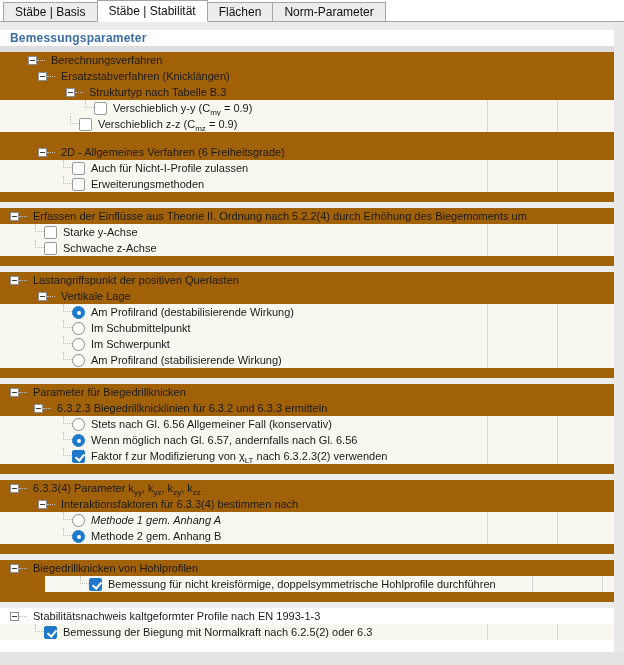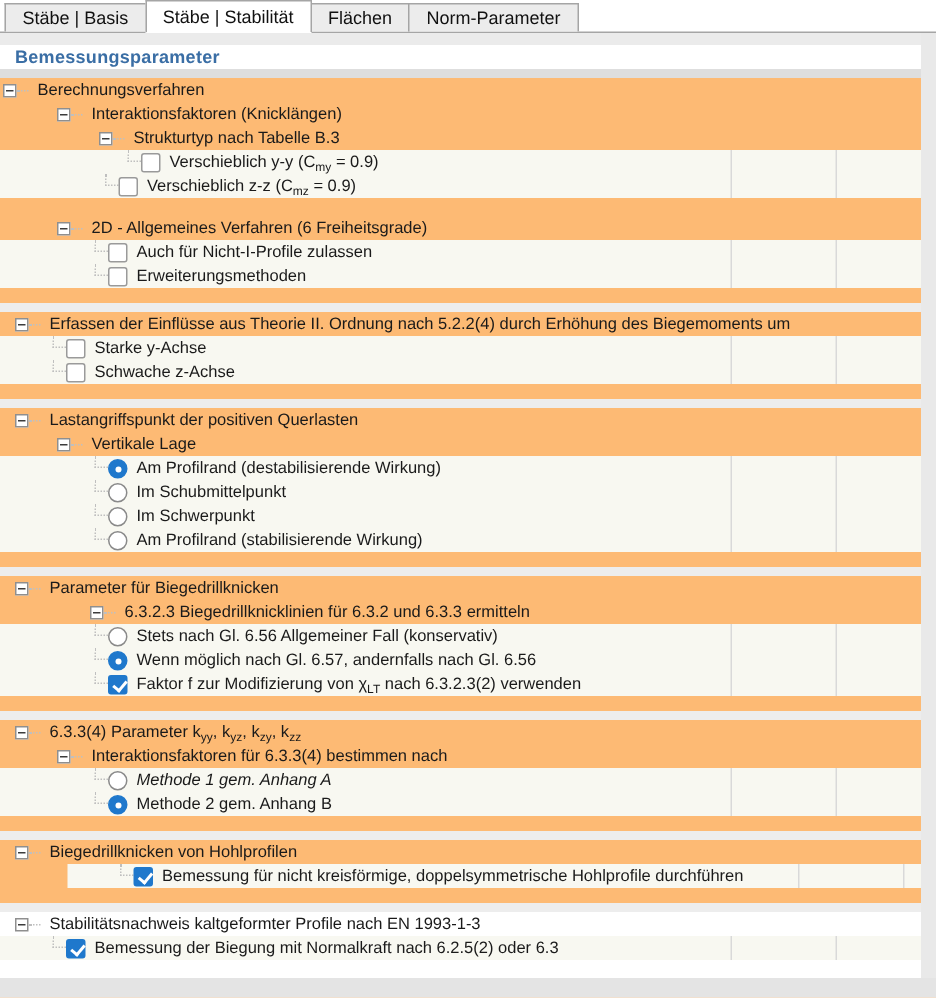--- a/index.html
+++ b/index.html
@@ -1,18 +1,18 @@
 <!DOCTYPE html>
 <html style="--accent: #1f78cc; --title-blue: #3a6ea5; --option-bg: #f8f8f1; --band: #ededed;"><head>
 <meta charset="utf-8">
 <style>
   html,body{margin:0;padding:0;}
   body{width:624px;height:665px;overflow:hidden;background:#fff;
        font-family:"Liberation Sans","DejaVu Sans",sans-serif;}
-  .app{position:relative;width:624px;height:604px;background:#fdba74;}
+  .app{position:relative;width:624px;height:604px;background:#a16207;}
 
   
   .tabbar{position:absolute;left:0;top:0;width:624px;height:22px;background:#fff;
           border-bottom:1px solid #a5a5a5;box-sizing:border-box;
           display:flex;align-items:flex-end;padding-left:3px;}
   .tab{height:19px;line-height:19px;padding:0 11px;font-size:12px;color:#111;
        background:#ececec;border:1px solid #a5a5a5;border-bottom:none;
        margin-right:-1px;white-space:nowrap;cursor:default;box-sizing:border-box;}
   .tab.active{background:#fff;height:22px;line-height:21px;margin-bottom:-1px;
               border-bottom:1px solid #fff;z-index:3;position:relative;}
@@ -74,29 +74,29 @@
       <div class="tab active">Stäbe | Stabilität</div>
       <div class="tab">Flächen</div>
       <div class="tab">Norm-Parameter</div>
     </div>
   <div class="band-top"></div>
   <div class="title-row">
     <span class="t">Bemessungsparameter</span>
   </div>
   <div class="band-under"></div>
   <div class="tree">
-      <div class="row branch" style="padding-left: 2px;">
+      <div class="row branch" style="padding-left: 16px; margin-left: 12px;">
         <span class="expbox"></span>
         <span class="dots"></span>
         <span class="lbl">Berechnungsverfahren</span>
       </div>
       <div class="row branch" style="padding-left: 38px;">
         <span class="expbox"></span>
         <span class="dots"></span>
-        <span class="lbl">Interaktionsfaktoren (Knicklängen)</span>
+        <span class="lbl">Ersatzstabverfahren (Knicklängen)</span>
       </div>
       <div class="row branch" style="padding-left: 66px;">
         <span class="expbox"></span>
         <span class="dots"></span>
         <span class="lbl">Strukturtyp nach Tabelle B.3</span>
       </div>
       <div class="row option" style="padding-left: 85px;">
         <span class="conn"></span>
         <span class="cb"></span>
         <i class="colline" style="left: 487px;"></i>
@@ -191,21 +191,21 @@
         <i class="colline" style="left: 557px;"></i>
         <span class="lbl">Am Profilrand (stabilisierende Wirkung)</span>
       </div>
       <div class="gap"></div>
       <div class="band"></div>
       <div class="row branch" style="padding-left: 10px;">
         <span class="expbox"></span>
         <span class="dots"></span>
         <span class="lbl">Parameter für Biegedrillknicken</span>
       </div>
-      <div class="row branch" style="padding-left: 60px;">
+      <div class="row branch" style="padding-left: 34px;">
         <span class="expbox"></span>
         <span class="dots"></span>
         <span class="lbl">6.3.2.3 Biegedrillknicklinien für 6.3.2 und 6.3.3 ermitteln</span>
       </div>
       <div class="row option" style="padding-left: 63px;">
         <span class="conn"></span>
         <span class="rb"></span>
         <i class="colline" style="left: 487px;"></i>
         <i class="colline" style="left: 557px;"></i>
         <span class="lbl">Stets nach Gl. 6.56 Allgemeiner Fall (konservativ)</span>

